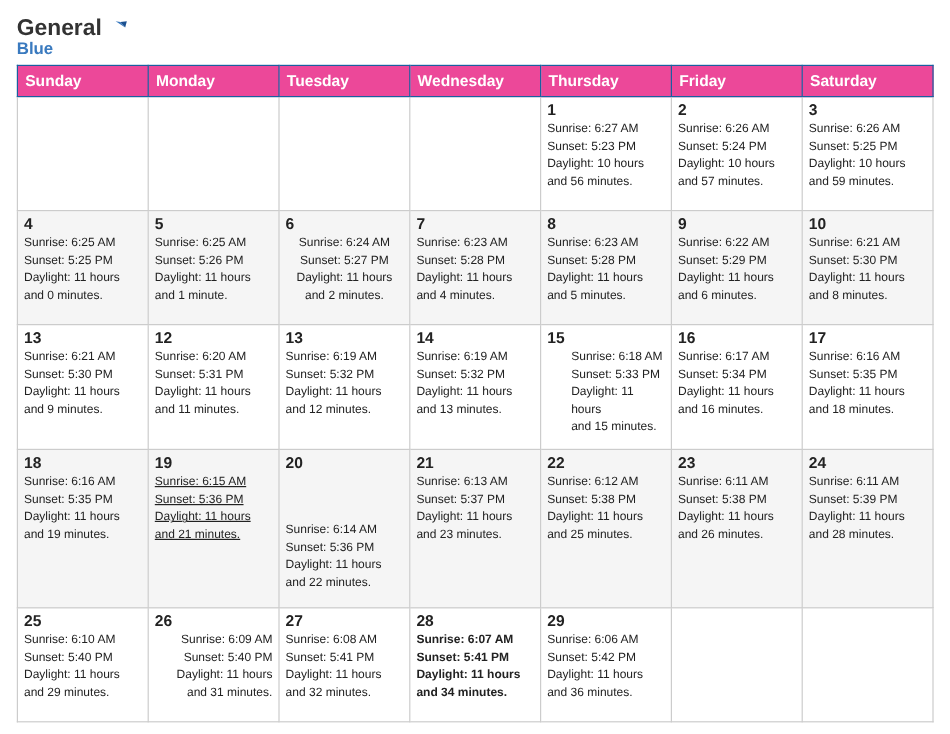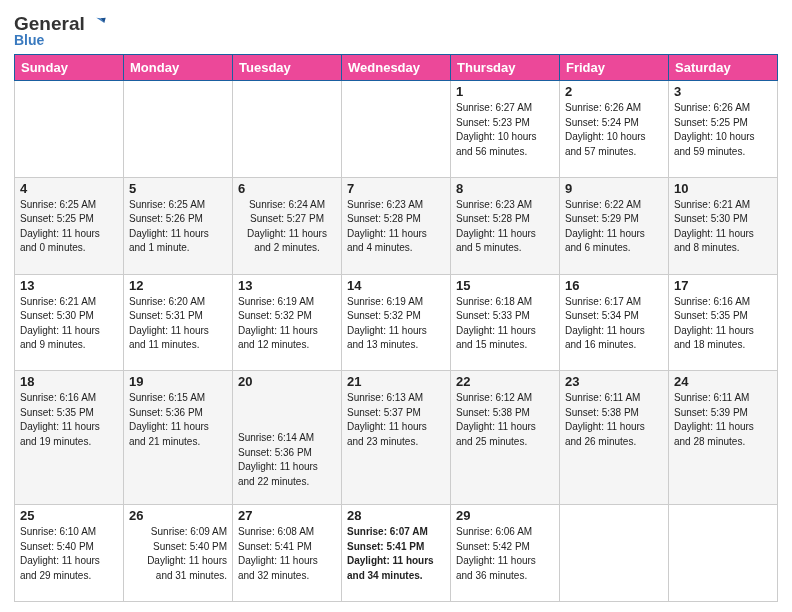--- a/index.html
+++ b/index.html
@@ -217,21 +217,21 @@
           </td>
           <td>
             <span class="day-num">14</span>
             <div class="day-info" style="white-space: pre-line;">Sunrise: 6:19 AM
 Sunset: 5:32 PM
 Daylight: 11 hours
 and 13 minutes.</div>
           </td>
           <td>
             <span class="day-num">15</span>
-            <div class="day-info" style="white-space: pre-line;">Sunrise: 6:18 AM
+            <div class="day-info" style="white-space: pre-line; margin-left: 20px;">Sunrise: 6:18 AM
 Sunset: 5:33 PM
 Daylight: 11 hours
 and 15 minutes.</div>
           </td>
           <td>
             <span class="day-num">16</span>
             <div class="day-info" style="white-space: pre-line;">Sunrise: 6:17 AM
 Sunset: 5:34 PM
 Daylight: 11 hours
 and 16 minutes.</div>
@@ -247,21 +247,21 @@
         <tr class="row-alt">
           <td>
             <span class="day-num">18</span>
             <div class="day-info" style="white-space: pre-line;">Sunrise: 6:16 AM
 Sunset: 5:35 PM
 Daylight: 11 hours
 and 19 minutes.</div>
           </td>
           <td>
             <span class="day-num">19</span>
-            <div class="day-info" style="white-space: pre-line;">Sunrise: 6:15 AM
+            <div class="day-info" style="white-space: pre-line; text-decoration: underline;">Sunrise: 6:15 AM
 Sunset: 5:36 PM
 Daylight: 11 hours
 and 21 minutes.</div>
           </td>
           <td>
             <span class="day-num">20</span>
             <div class="day-info" style="white-space: pre-line; margin-top: 42px;">Sunrise: 6:14 AM
 Sunset: 5:36 PM
 Daylight: 11 hours
 and 22 minutes.</div>

